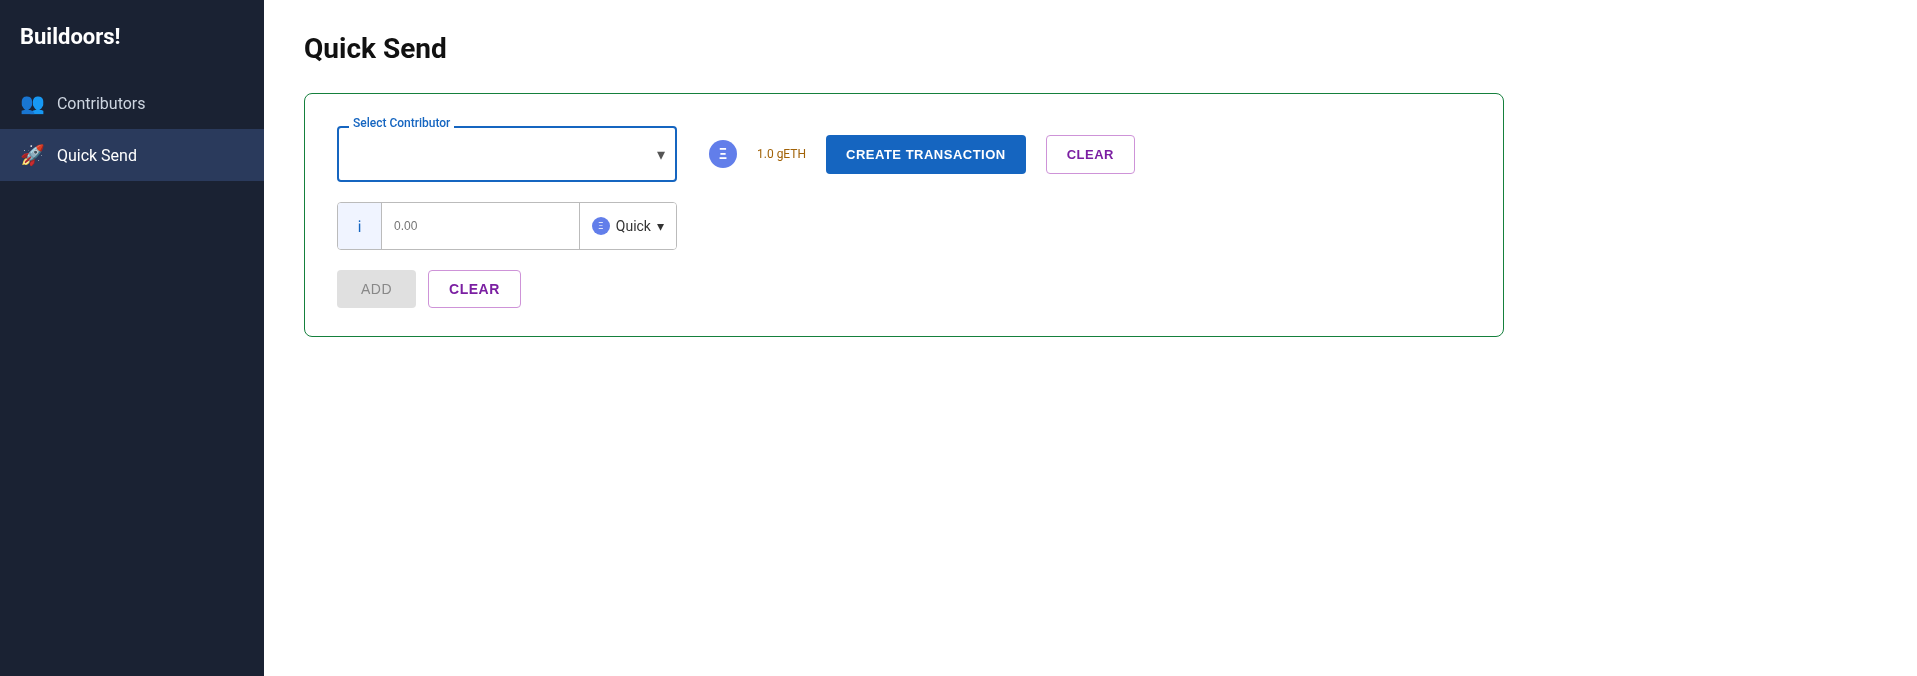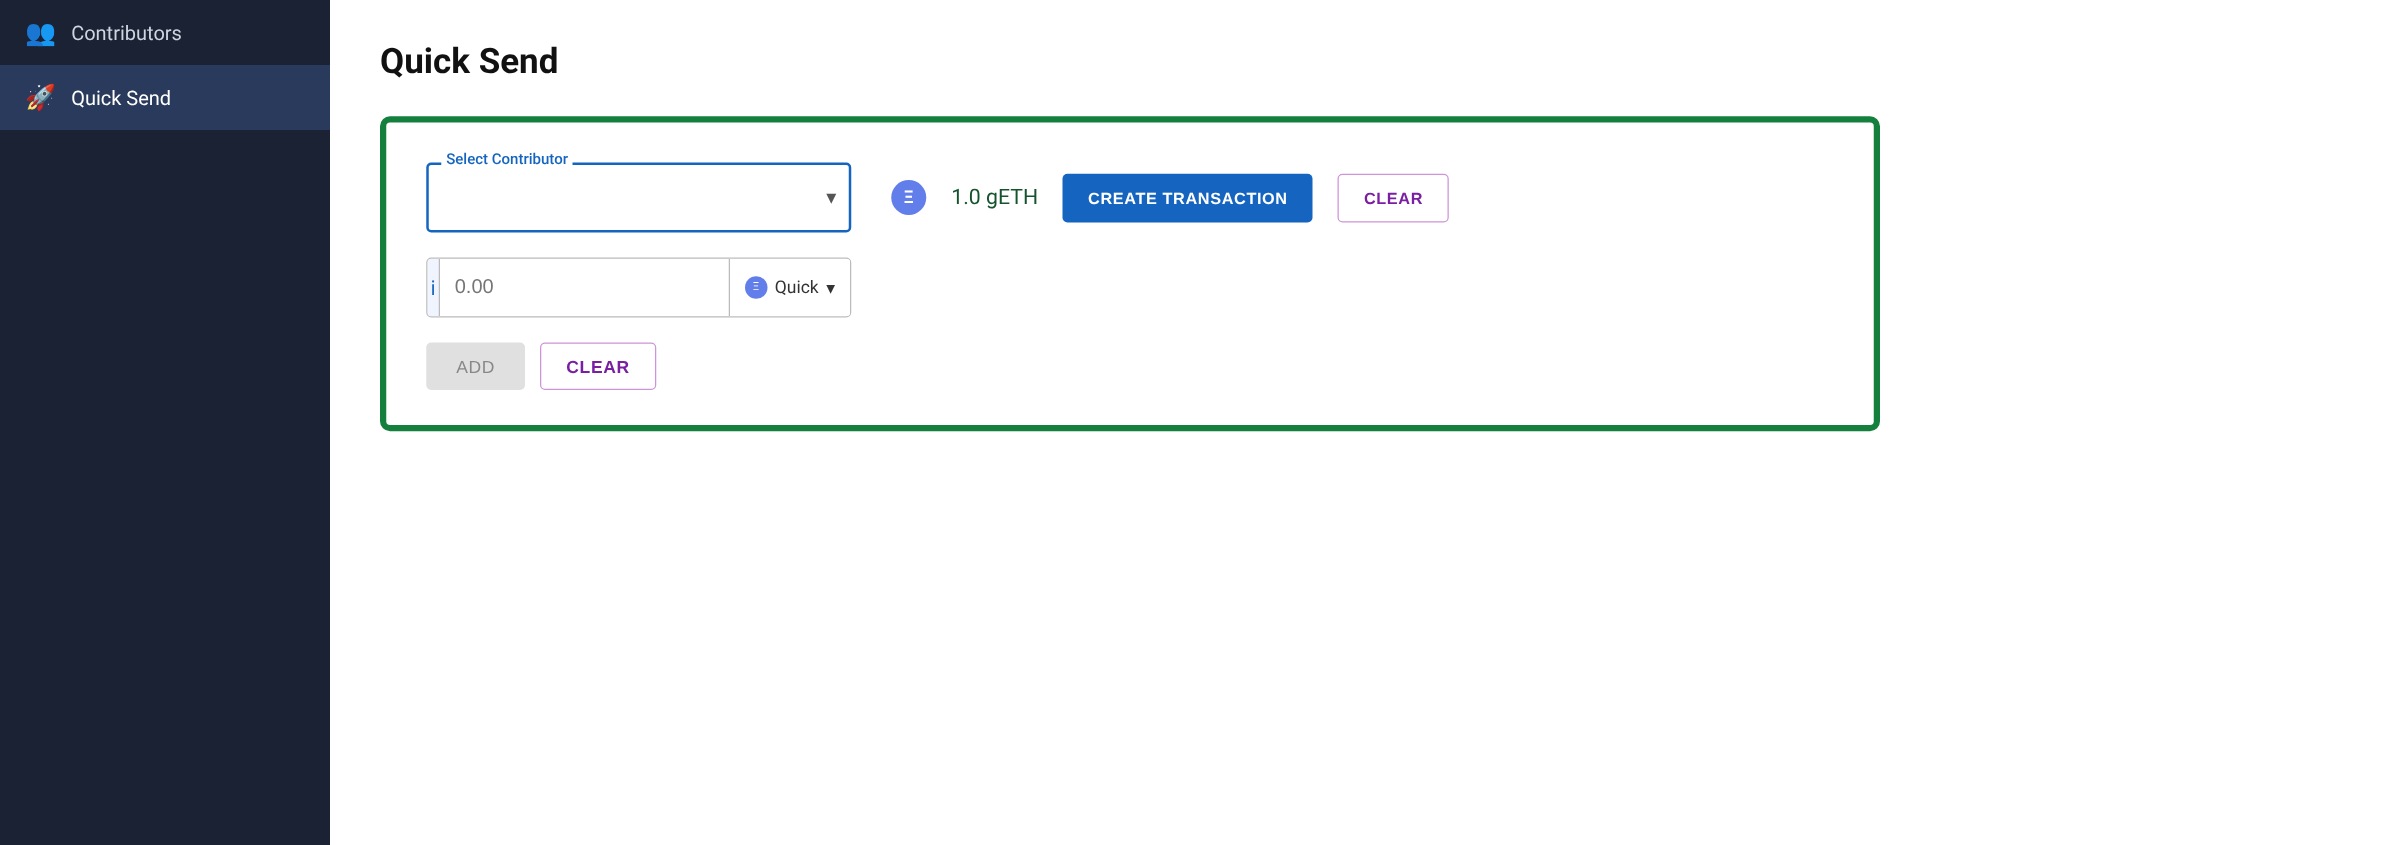--- a/index.html
+++ b/index.html
@@ -51,21 +51,21 @@
     }
     .page-title {
       font-size: 28px;
       font-weight: 700;
       color: #111;
       margin-bottom: 28px;
     }
 
     
     .card {
-      border: 5px solid #15803d;
+      border: 1px solid #15803d;
       border-radius: 8px;
       padding: 32px 32px 28px 32px;
       max-width: 1200px;
       background: #fff;
     }
 
     
     .card-top-row {
       display: flex;
       align-items: center;
@@ -130,22 +130,22 @@
       border-radius: 50%;
       background: #627eea;
       display: flex;
       align-items: center;
       justify-content: center;
       color: #fff;
       font-size: 14px;
       font-weight: 700;
     }
     .eth-amount {
-      font-size: 17px;
-      color: #14532d;
+      font-size: 12px;
+      color: #a16207;
     }
     .btn-create-transaction {
       background: #1565c0;
       color: #fff;
       border: none;
       border-radius: 4px;
       padding: 12px 20px;
       font-size: 13px;
       font-weight: 700;
       cursor: pointer;
@@ -191,21 +191,21 @@
       background: #f0f4ff;
       color: #1565c0;
       font-size: 16px;
       cursor: pointer;
     }
     .amount-input {
       flex: 1;
       border: none;
       outline: none;
       padding: 0 12px;
-      font-size: 16px;
+      font-size: 12px;
       color: #999;
       background: transparent;
     }
     .token-selector {
       display: flex;
       align-items: center;
       gap: 6px;
       padding: 0 12px;
       border-left: 1px solid #bbb;
       height: 100%;
@@ -255,20 +255,21 @@
       font-weight: 700;
       cursor: pointer;
       letter-spacing: 0.5px;
       text-transform: uppercase;
     }
   </style>
 </head>
 <body>
 
 <div class="sidebar">
+  <div class="sidebar-brand">Buildoors!</div>
   <div class="sidebar-item">
     <span class="sidebar-icon">👥</span>
     <span>Contributors</span>
   </div>
   <div class="sidebar-item active">
     <span class="sidebar-icon">🚀</span>
     <span>Quick Send</span>
   </div>
 </div>
 

